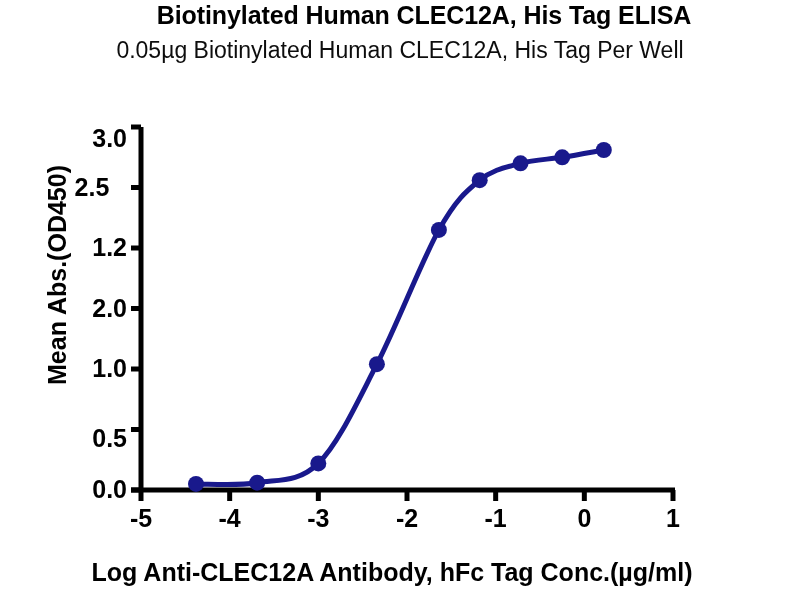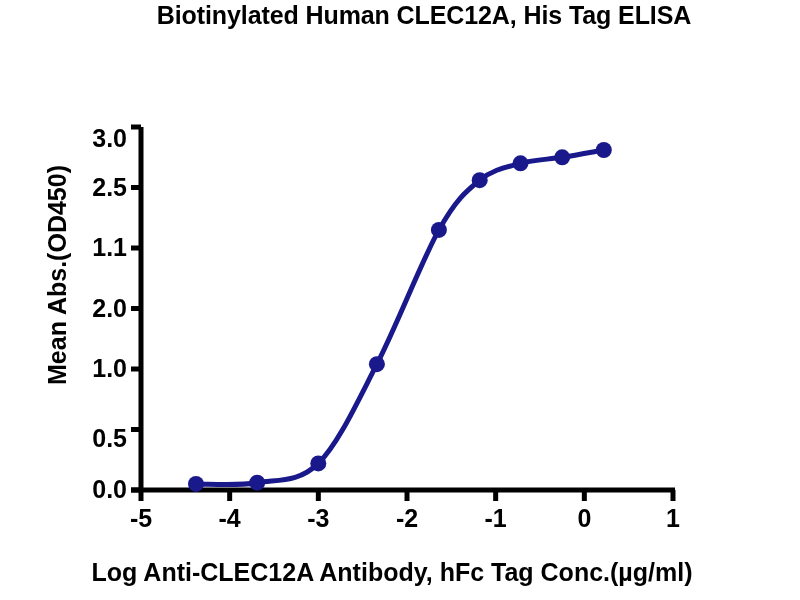--- a/index.html
+++ b/index.html
@@ -97,20 +97,21 @@
     left: 0;
     top: 0;
   }
 </style>
 </head>
 <body>
 
 <div id="page">
 
   <div id="chart-title">Biotinylated Human CLEC12A, His Tag ELISA</div>
+  <div id="chart-subtitle">0.05µg Biotinylated Human CLEC12A, His Tag Per Well</div>
 
   <div id="ylabel">Mean Abs.(OD450)</div>
   <div id="xlabel">Log Anti-CLEC12A Antibody, hFc Tag Conc.(µg/ml)</div>
 
   <div id="plot-area">
     <svg class="axes-svg" width="800" height="600">
       <g id="axis-lines">
           <line x1="141" y1="127" x2="141" y2="490" stroke="#000000" stroke-width="5"></line>
           <line x1="131" y1="490" x2="675" y2="490" stroke="#000000" stroke-width="5"></line>
         </g>
@@ -141,22 +142,22 @@
           <circle cx="520.5" cy="163.3" r="8" fill="#19198c"></circle>
           <circle cx="562.2" cy="157.3" r="8" fill="#19198c"></circle>
           <circle cx="603.8" cy="150.0" r="8" fill="#19198c"></circle>
         </g>
     </svg>
     <div id="ytick-labels">
         <div class="ytick-label" style="left: 57px; top: 477px;">0.0</div>
         <div class="ytick-label" style="left: 57px; top: 426px;">0.5</div>
         <div class="ytick-label" style="left: 57px; top: 356px;">1.0</div>
         <div class="ytick-label" style="left: 57px; top: 295.5px;">2.0</div>
-        <div class="ytick-label" style="left: 57px; top: 235px;">1.1</div>
-        <div class="ytick-label" style="left: 57px; top: 174.5px;">2.5</div>
+        <div class="ytick-label" style="left: 57px; top: 235px;">1.2</div>
+        <div class="ytick-label" style="left: 57px; top: 174.5px; text-align: center;">2.5</div>
         <div class="ytick-label" style="left: 57px; top: 126px;">3.0</div>
       </div>
     <div id="xtick-labels">
         <div class="xtick-label" style="left: 121px; top: 506px;">-5</div>
         <div class="xtick-label" style="left: 209.667px; top: 506px;">-4</div>
         <div class="xtick-label" style="left: 298.333px; top: 506px;">-3</div>
         <div class="xtick-label" style="left: 387px; top: 506px;">-2</div>
         <div class="xtick-label" style="left: 475.667px; top: 506px;">-1</div>
         <div class="xtick-label" style="left: 564.333px; top: 506px;">0</div>
         <div class="xtick-label" style="left: 653px; top: 506px;">1</div>

